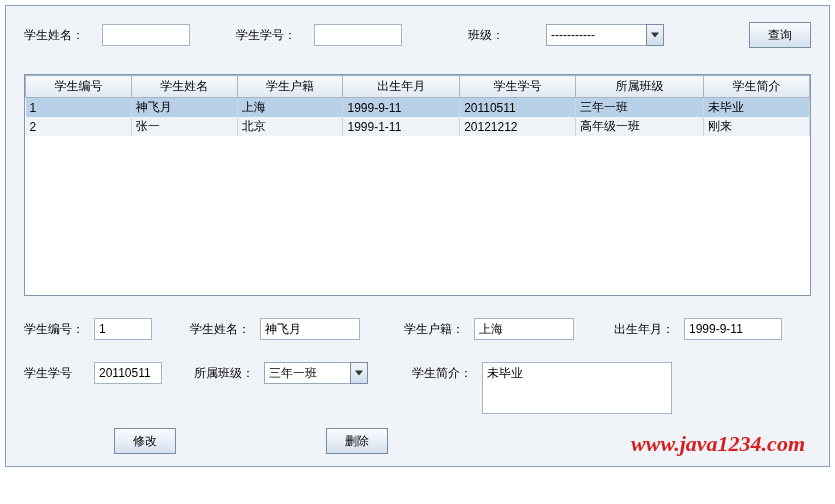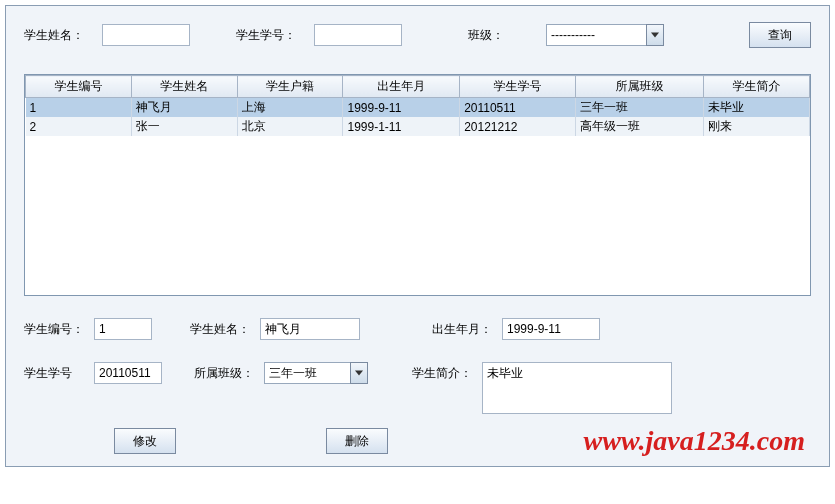--- a/index.html
+++ b/index.html
@@ -21,21 +21,21 @@
 .table-wrap { border: 1px solid #8097b0; background: #fff; height: 222px; overflow: auto; }
 table { width: 100%; border-collapse: collapse; }
 th { background: linear-gradient(to bottom, #f7fafd, #e0e8f2); border: 1px solid #a6b4c6; height: 20px; font-weight: normal; text-align: center; padding: 2px 4px; }
 td { border-right: 1px solid #ccd7e4; height: 16px; padding: 1px 4px; text-align: left; }
 tr.selected td { background: #b8d0e8; }
 tr.alt td { background: #eef3f8; }
 .detail-row { display: flex; align-items: flex-start; margin-top: 22px; gap: 12px; }
 .detail-group { display: flex; align-items: center; gap: 8px; }
 .detail-group label { min-width: 62px; }
 .btn-row { display: flex; align-items: flex-start; gap: 25px; margin-top: 14px; padding-left: 90px; }
-.watermark { position: absolute; right: 25px; bottom: 10px; color: #d61f1f; font-family: "Times New Roman", serif; font-style: italic; font-weight: bold; font-size: 28px; }
+.watermark { position: absolute; right: 25px; bottom: 10px; color: #d61f1f; font-family: "Times New Roman", serif; font-style: italic; font-weight: bold; font-size: 22px; }
 .outer { position: relative; }
 textarea.text-input { resize: none; height: 52px; }
 </style>
 </head>
 <body>
 
 <div class="outer">
 <div class="window">
 
   <div class="content">
@@ -100,20 +100,24 @@
       <div class="detail-group">
         <label>学生编号：</label>
         <input class="text-input" style="width: 58px;" value="1">
       </div>
       <span style="flex:0 0 14px"></span>
       <div class="detail-group">
         <label>学生姓名：</label>
         <input class="text-input" style="width: 100px;" value="神飞月">
       </div>
       <span style="flex:0 0 20px"></span>
+      <div class="detail-group">
+        <label>学生户籍：</label>
+        <input class="text-input" style="width: 100px;" value="上海">
+      </div>
       <span style="flex:0 0 16px"></span>
       <div class="detail-group">
         <label>出生年月：</label>
         <input class="text-input" style="width: 98px;" value="1999-9-11">
       </div>
     </div>
 
     <div class="detail-row">
       <div class="detail-group">
         <label>学生学号</label>

